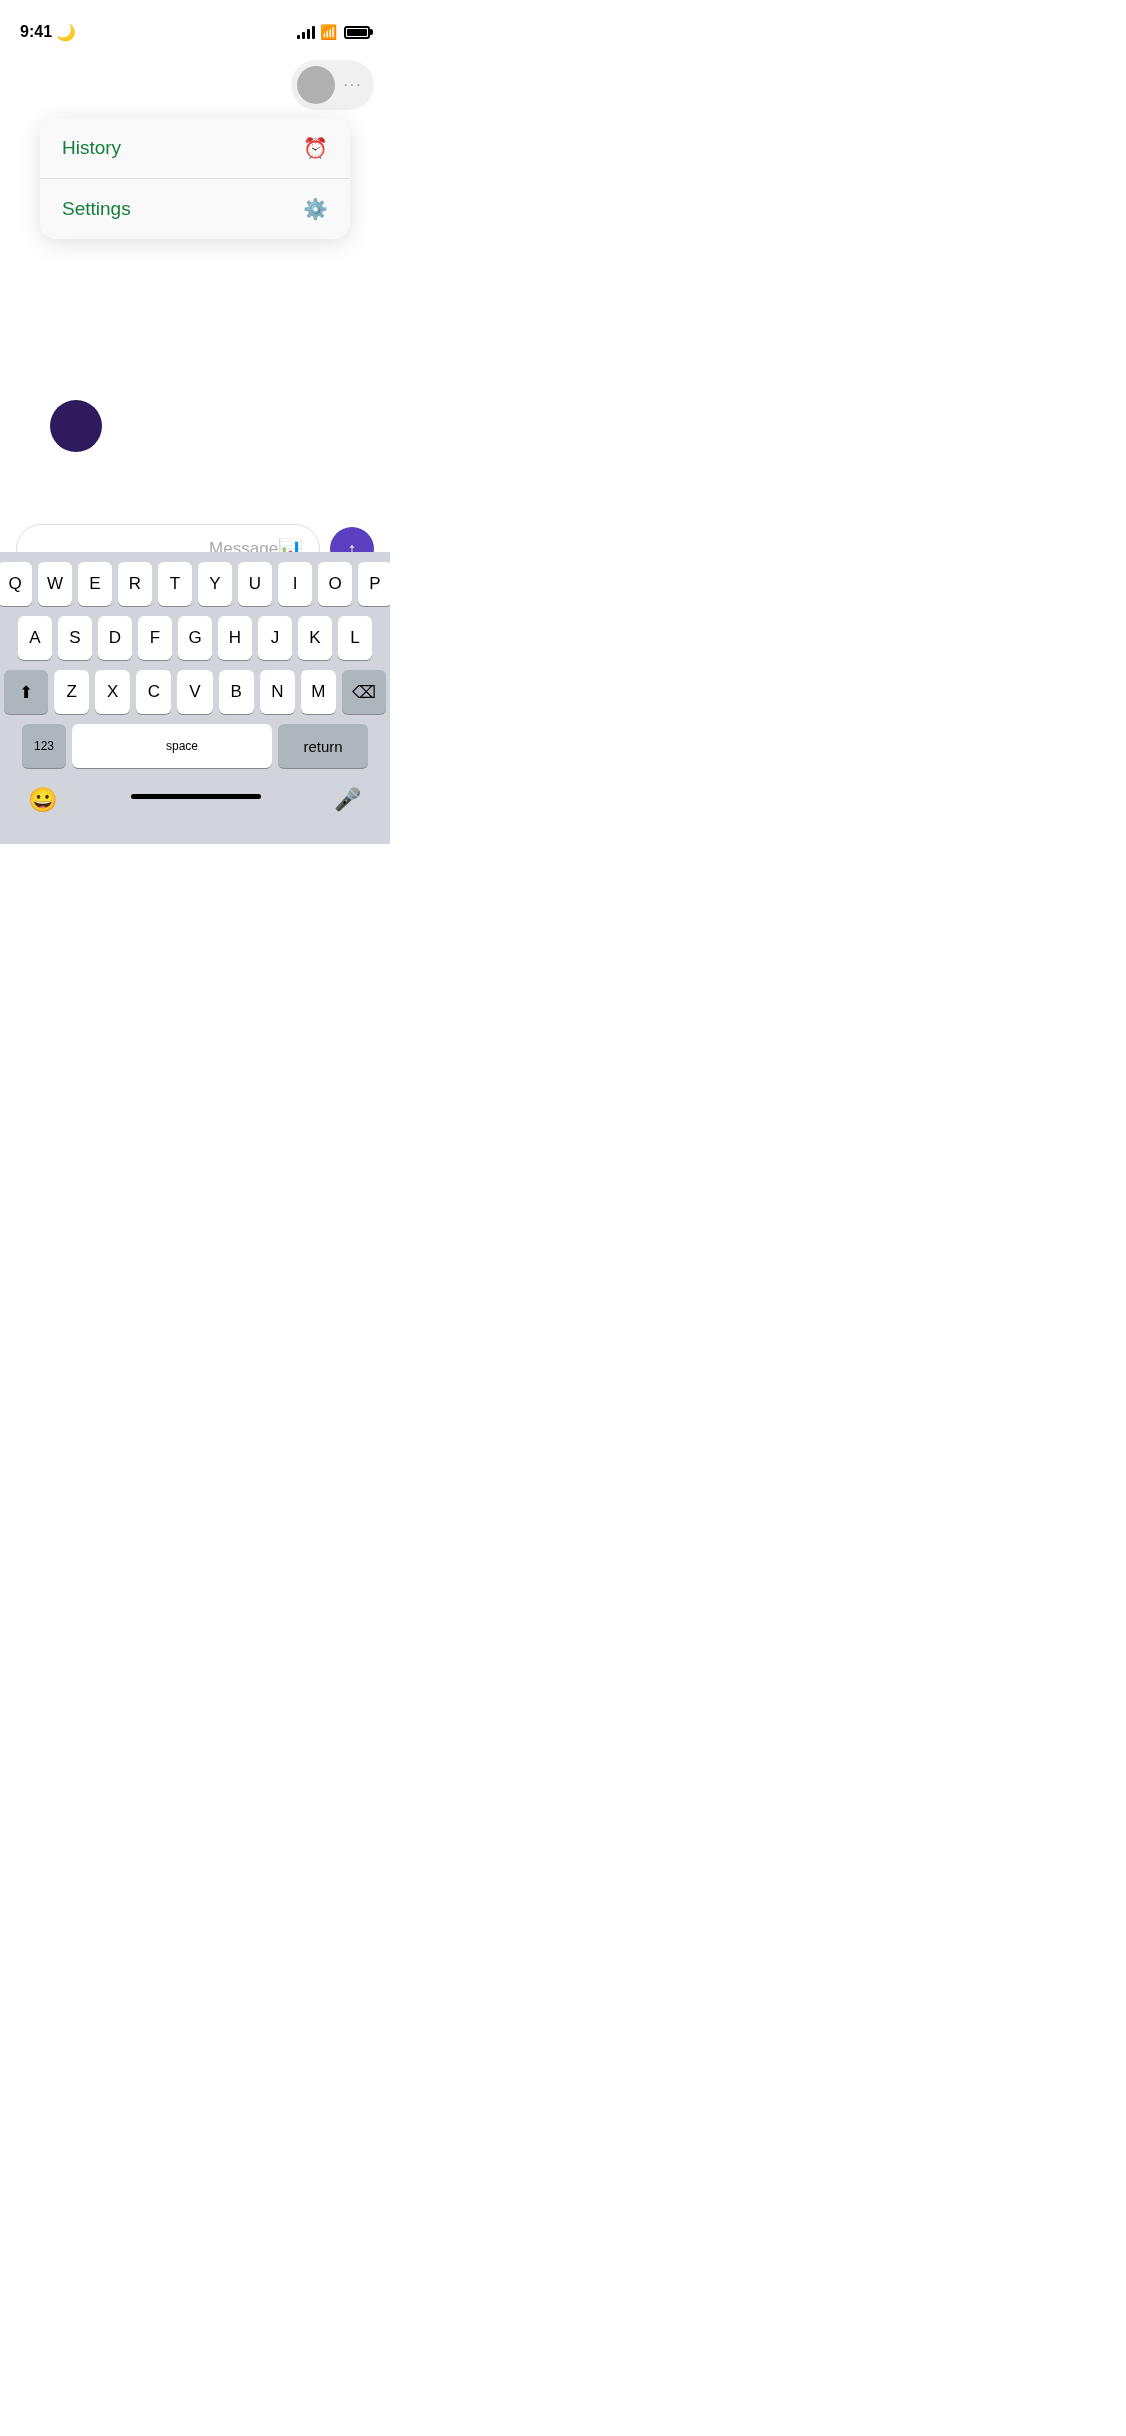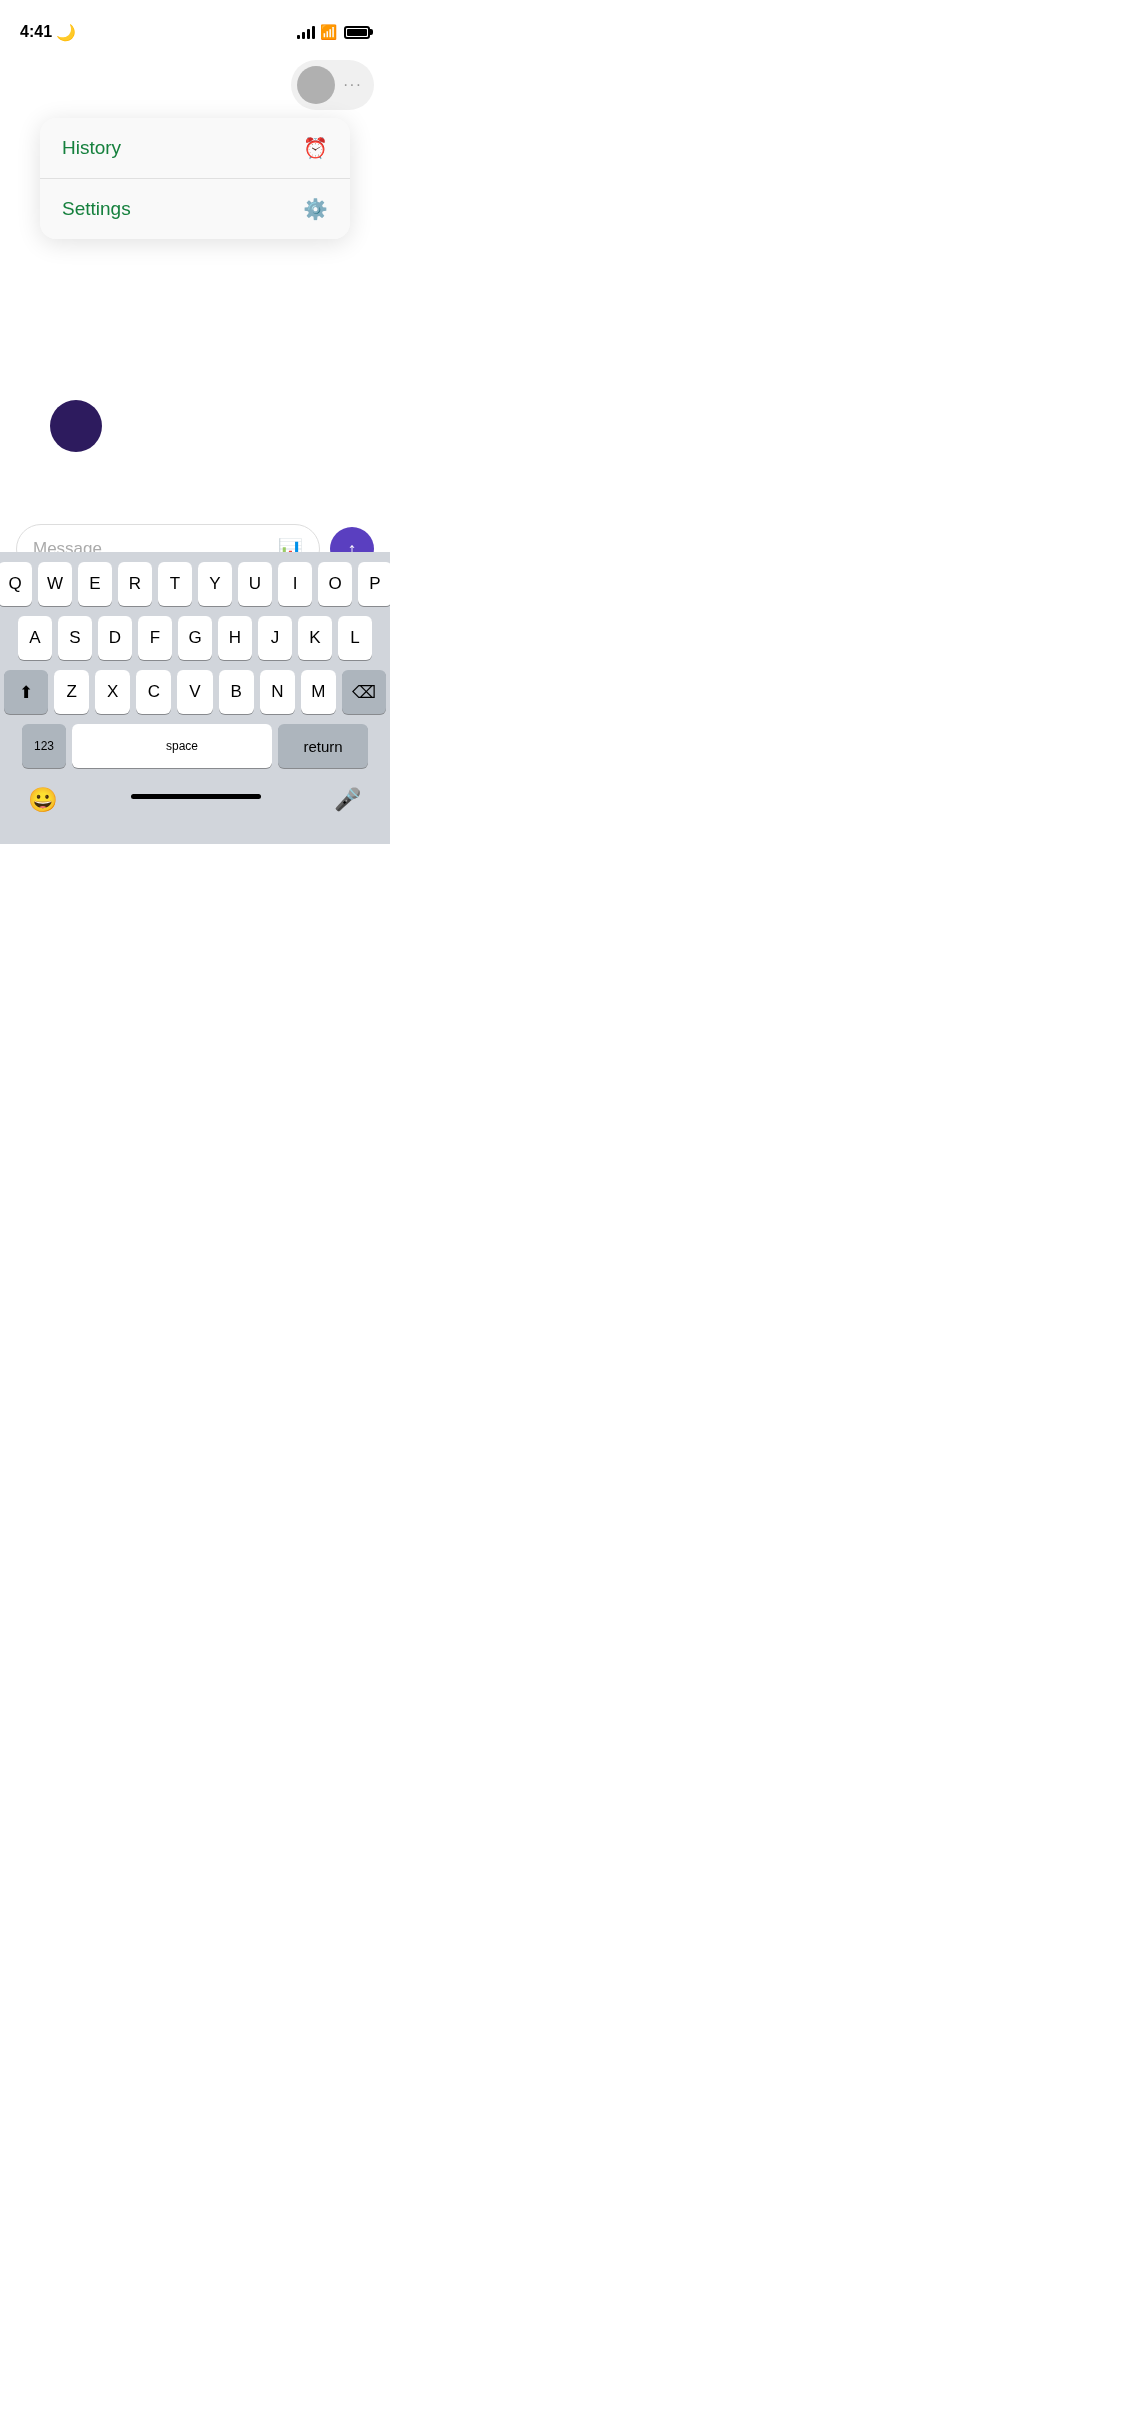--- a/index.html
+++ b/index.html
@@ -183,21 +183,21 @@
     }
 
     .message-input-wrapper {
       flex: 1;
       background: #fff;
       border: 1.5px solid #ddd;
       border-radius: 28px;
       padding: 12px 16px;
       display: flex;
       align-items: center;
-      justify-content: space-between;
+      justify-content: flex-end;
     }
 
     .message-placeholder {
       color: #aaa;
       font-size: 17px;
     }
 
     .audio-wave-icon {
       color: #aaa;
       font-size: 20px;
@@ -325,21 +325,21 @@
       bottom: 0;
       background: rgba(255,255,255,0.4);
       z-index: 1;
     }
   </style>
 </head>
 <body>
 
 <div class="status-bar">
   <div class="status-time">
-    <span>4:41</span>
+    <span>9:41</span>
     <span>🌙</span>
   </div>
   <div class="status-icons">
     <div class="signal-bars">
       <div class="signal-bar" style="height:4px"></div>
       <div class="signal-bar" style="height:7px"></div>
       <div class="signal-bar" style="height:10px"></div>
       <div class="signal-bar" style="height:13px"></div>
     </div>
     <span class="wifi-icon">📶</span>

